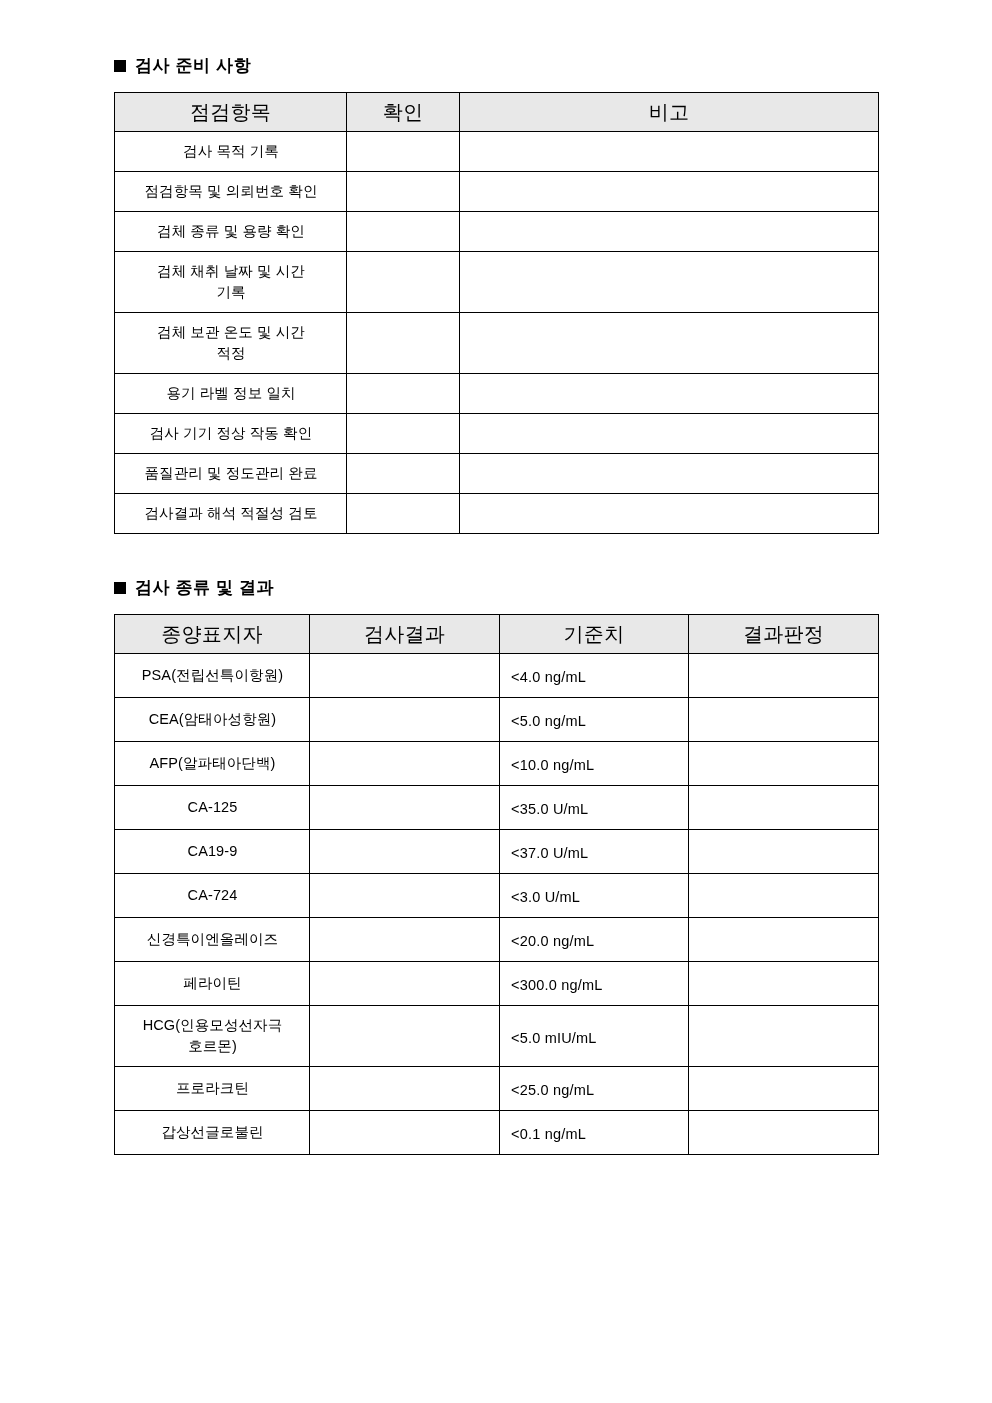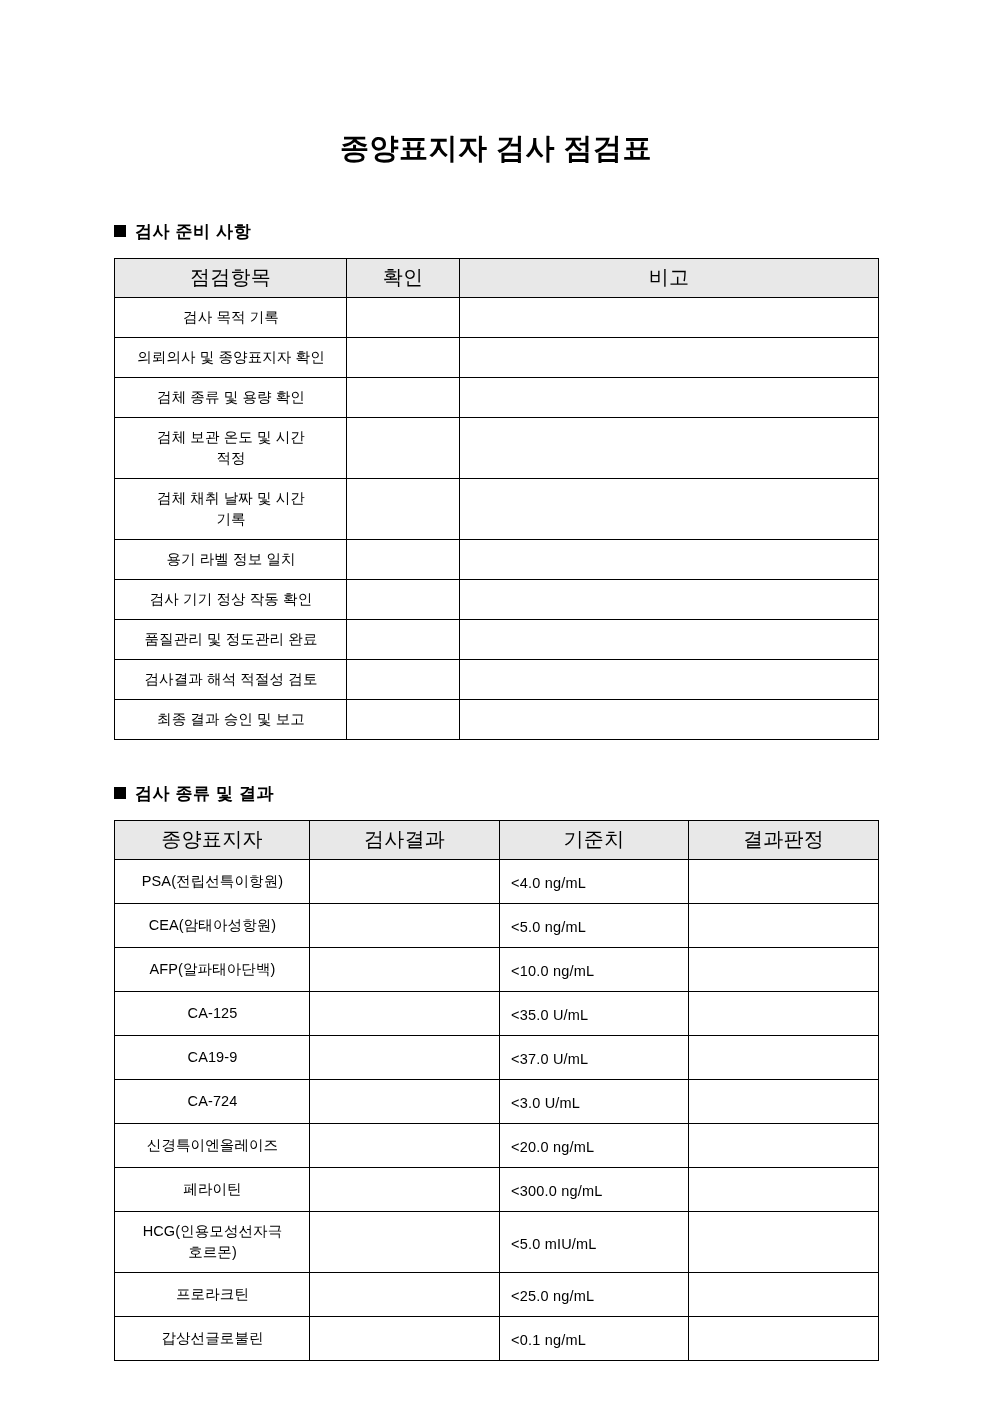--- a/index.html
+++ b/index.html
@@ -105,21 +105,20 @@
     padding: 13px 10px 9px 11px;
     line-height: 1.45;
     letter-spacing: 0.2px;
   }
 </style>
 </head>
 <body>
 
 <div class="page">
 
-  <h1 class="doc-title">종양표지자 검사 점검표</h1>
 
   <div class="section-head" id="sec1-head">
     <span class="bullet"></span>
     <span>검사 준비 사항</span>
   </div>
 
   <table class="grid" id="prep-table">
     <colgroup>
       <col class="col-item">
         <col class="col-check">
@@ -135,50 +134,50 @@
     <tbody id="prep-body">
         <tr>
           <td>
             <span class="cell-text">검사 목적 기록</span>
           </td>
           <td class="blank-cell"></td>
           <td class="blank-cell"></td>
         </tr>
         <tr>
           <td>
-            <span class="cell-text">의뢰의사 및 종양표지자 확인</span>
+            <span class="cell-text">점검항목 및 의뢰번호 확인</span>
           </td>
           <td class="blank-cell"></td>
           <td class="blank-cell"></td>
         </tr>
         <tr>
           <td>
             <span class="cell-text">검체 종류 및 용량 확인</span>
+          </td>
+          <td class="blank-cell"></td>
+          <td class="blank-cell"></td>
+        </tr>
+        <tr>
+          <td>
+            <span class="cell-text">검체 채취 날짜 및 시간
+기록</span>
           </td>
           <td class="blank-cell"></td>
           <td class="blank-cell"></td>
         </tr>
         <tr>
           <td>
             <span class="cell-text">검체 보관 온도 및 시간
 적정</span>
           </td>
           <td class="blank-cell"></td>
           <td class="blank-cell"></td>
         </tr>
         <tr>
           <td>
-            <span class="cell-text">검체 채취 날짜 및 시간
-기록</span>
-          </td>
-          <td class="blank-cell"></td>
-          <td class="blank-cell"></td>
-        </tr>
-        <tr>
-          <td>
             <span class="cell-text">용기 라벨 정보 일치</span>
           </td>
           <td class="blank-cell"></td>
           <td class="blank-cell"></td>
         </tr>
         <tr>
           <td>
             <span class="cell-text">검사 기기 정상 작동 확인</span>
           </td>
           <td class="blank-cell"></td>
@@ -187,27 +186,20 @@
         <tr>
           <td>
             <span class="cell-text">품질관리 및 정도관리 완료</span>
           </td>
           <td class="blank-cell"></td>
           <td class="blank-cell"></td>
         </tr>
         <tr>
           <td>
             <span class="cell-text">검사결과 해석 적절성 검토</span>
-          </td>
-          <td class="blank-cell"></td>
-          <td class="blank-cell"></td>
-        </tr>
-        <tr>
-          <td>
-            <span class="cell-text">최종 결과 승인 및 보고</span>
           </td>
           <td class="blank-cell"></td>
           <td class="blank-cell"></td>
         </tr>
       </tbody>
   </table>
 
   <div class="section-head" id="sec2-head">
     <span class="bullet"></span>
     <span>검사 종류 및 결과</span>

